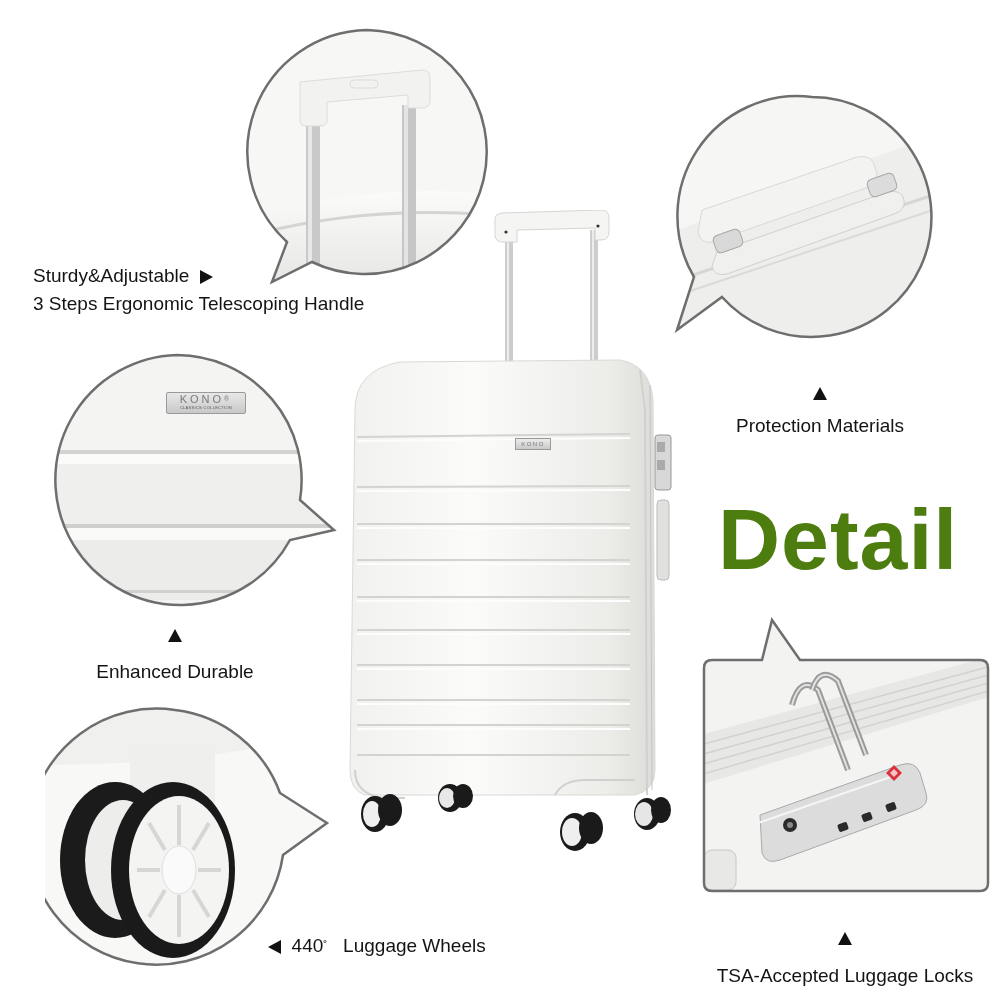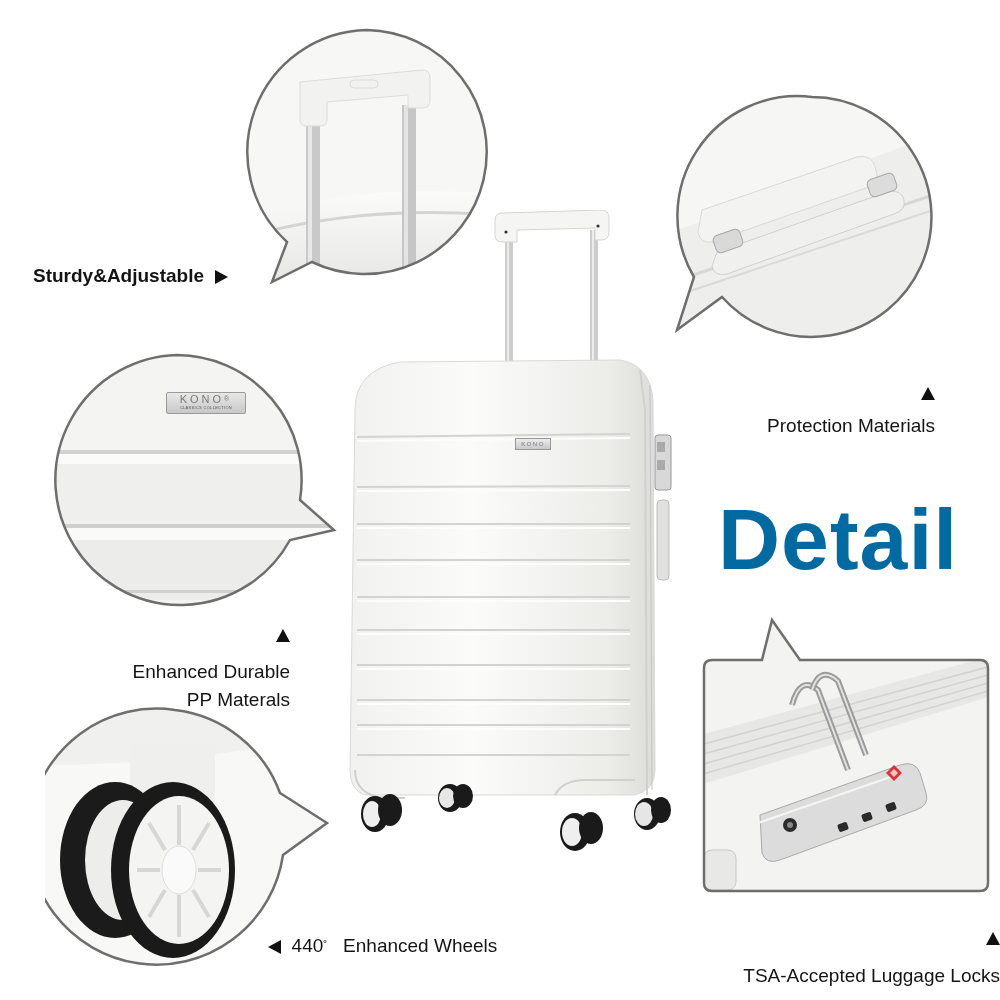--- a/index.html
+++ b/index.html
@@ -1,25 +1,25 @@
 <!DOCTYPE html>
 <html><head>
 <meta charset="utf-8">
 <style>
   html, body { margin:0; padding:0; background:#ffffff; }
   body { width:1000px; height:1000px; position:relative; overflow:hidden;
          font-family:"Liberation Sans", sans-serif; color:#111; }
   .abs { position:absolute; }
   .label { font-size:19px; line-height:28px; color:#141414; white-space:nowrap; }
-  .center { text-align:right; }
+  .center { text-align:center; }
   .tri-up, .tri-right, .tri-left { display:inline-block; width:0; height:0; }
   .tri-up { border-left:7px solid transparent; border-right:7px solid transparent; border-bottom:13px solid #111; }
   .tri-right { border-top:7px solid transparent; border-bottom:7px solid transparent; border-left:13px solid #111; vertical-align:middle; }
   .tri-left { border-top:7px solid transparent; border-bottom:7px solid transparent; border-right:13px solid #111; vertical-align:middle; }
-  .detail-title { font-size:86px; font-weight:bold; color:#0369a1; letter-spacing:1px; }
+  .detail-title { font-size:86px; font-weight:bold; color:#4d7c0f; letter-spacing:1px; }
   svg { display:block; }
 </style>
 </head>
 <body>
 
 <div class="abs" style="left:232px;top:20px;width:270px;height:270px;">
   <svg width="270" height="270" viewBox="0 0 270 270">
     <defs>
       <clipPath id="c1">
           <path d="M135 10 A122 122 0 1 1 80 242 L40 262 L55 222 A122 122 0 0 1 135 10 Z"></path>
@@ -37,23 +37,24 @@
       <rect x="76" y="100" width="4" height="180" fill="#e8e8e8"></rect>
       <rect x="170" y="85" width="14" height="190" fill="#c6c6c6"></rect>
       <rect x="172" y="85" width="4" height="190" fill="#e4e4e4"></rect>
       <path d="M68 62 L190 50 Q198 50 198 58 L198 80 Q198 88 190 88 L176 88 L176 75 L95 82 L95 100 Q95 106 88 106 L74 106 Q68 106 68 100 Z" fill="#f2f2f1" stroke="#dcdcda" stroke-width="1"></path>
       <rect x="118" y="60" width="28" height="8" rx="4" fill="none" stroke="#dcdcda"></rect>
     </g>
     <path d="M135 10 A122 122 0 1 1 80 242 L40 262 L55 222 A122 122 0 0 1 135 10 Z" fill="none" stroke="#6e6e6e" stroke-width="2.5"></path>
   </svg>
 </div>
 
-<div class="abs label" style="left:33px;top:262px;font-weight:bold;">
+<div class="abs label" style="left:33px;top:262px;">
   <div><span>Sturdy&amp;Adjustable</span>
     &nbsp;<span class="tri-right"></span></div>
+  <div>3 Steps Ergonomic Telescoping Handle</div>
 </div>
 
 <div class="abs" style="left:672px;top:92px;width:270px;height:260px;">
   <svg width="270" height="260" viewBox="0 0 270 260">
     <defs>
       <clipPath id="c2">
           <path d="M140 5 A120 120 0 1 1 50 205 L5 238 L22 185 A120 120 0 0 1 140 5 Z"></path>
         </clipPath>
     </defs>
     <g clip-path="url(#c2)">
@@ -100,21 +101,20 @@
     <div style="font-size:11px;letter-spacing:3px;color:#7a7a7a;line-height:12px;">
       <span>KONO</span><span style="font-size:7px;vertical-align:top;">®</span>
     </div>
     <div style="font-size:4px;color:#555;line-height:6px;letter-spacing:0.3px;">CLASSICS COLLECTION</div>
   </div>
 </div>
 
 <div class="abs label center" style="left:60px;top:622px;width:230px;">
   <div><span class="tri-up"></span></div>
   <div style="margin-top:8px;">Enhanced Durable</div>
-  <div>PP Materals</div>
 </div>
 
 <div class="abs" style="left:45px;top:705px;width:290px;height:270px;">
   <svg width="290" height="270" viewBox="0 0 290 270">
     <defs>
       <clipPath id="c4">
           <path d="M130 5 A128 128 0 0 1 235 88 L282 118 L238 150 A128 128 0 1 1 130 5 Z"></path>
         </clipPath>
     </defs>
     <g clip-path="url(#c4)">
@@ -137,21 +137,21 @@
       </g>
       <ellipse cx="134" cy="165" rx="17" ry="24" fill="#fafafa" stroke="#dedede"></ellipse>
     </g>
     <path d="M130 5 A128 128 0 0 1 235 88 L282 118 L238 150 A128 128 0 1 1 130 5 Z" fill="none" stroke="#6e6e6e" stroke-width="2.5"></path>
   </svg>
 </div>
 
 <div class="abs label" style="left:268px;top:932px;">
   <span class="tri-left"></span>
   &nbsp;<span>440</span><span style="font-size:12px;vertical-align:top;">˚</span>
-  &nbsp;&nbsp;<span>Enhanced Wheels</span>
+  &nbsp;&nbsp;<span>Luggage Wheels</span>
 </div>
 
 <div class="abs" style="left:700px;top:615px;width:295px;height:280px;">
   <svg width="295" height="280" viewBox="0 0 295 280">
     <defs>
       <clipPath id="c5">
           <path d="M12 45 L62 45 L72 5 L100 45 L280 45 Q288 45 288 53 L288 268 Q288 276 280 276 L12 276 Q4 276 4 268 L4 53 Q4 45 12 45 Z"></path>
         </clipPath>
     </defs>
     <g clip-path="url(#c5)">

